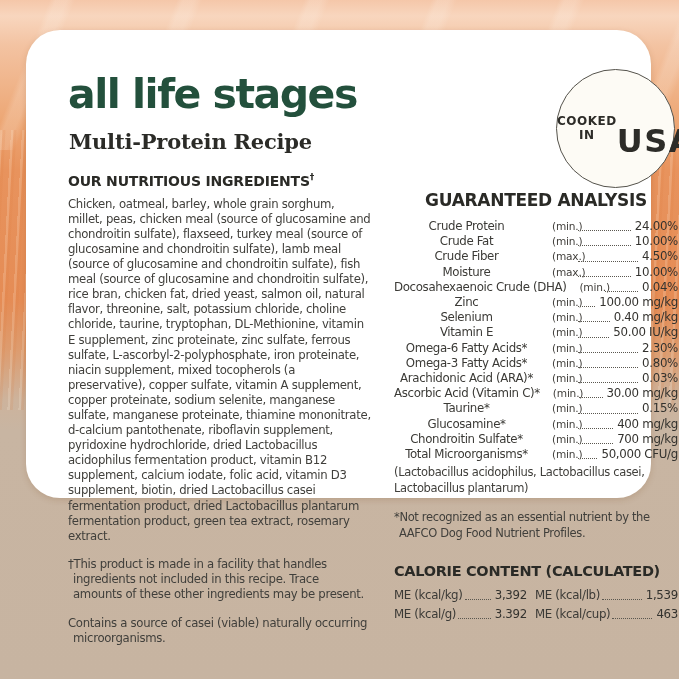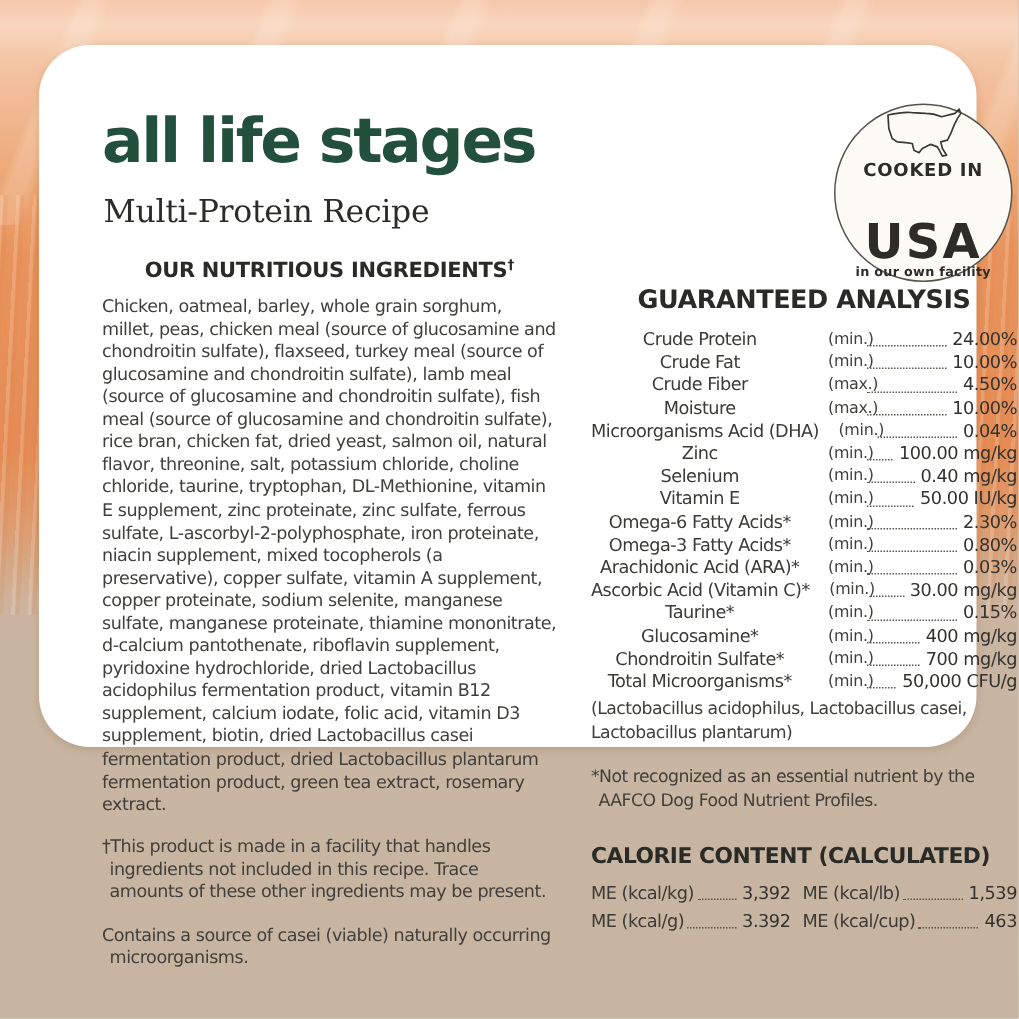--- a/index.html
+++ b/index.html
@@ -34,35 +34,35 @@
     box-shadow:0 2px 6px rgba(120,70,30,.18);
   }
   .title {
     position:absolute; left:42px; top:44px;
     font-size:41px; font-weight:bold; letter-spacing:-1.5px;
     color:#23503c; line-height:1;
   }
   .subtitle {
     position:absolute; left:43px; top:99px;
     font-family:"DejaVu Serif","Liberation Serif",serif;
-    font-size:21px; font-weight:normal; color:#2b2b27; letter-spacing:-0.2px;
+    font-size:21px; font-weight:bold; color:#2b2b27; letter-spacing:-0.2px;
   }
   .badge {
     position:absolute; left:530px; top:39px; width:119px; height:119px;
     border-radius:50%; background:#fdfbf5; border:1.5px solid #55534c;
-    display:flex; flex-direction:column; align-items:center; justify-content:flex-start;
+    display:flex; flex-direction:row; align-items:center; justify-content:flex-start;
     text-align:center; color:#2d2c28;
   }
   .badge svg { display:block; margin-bottom:2px; }
   .badge-line1 { font-size:12px; font-weight:bold; letter-spacing:.5px; line-height:1.1; }
   .badge-line2 { font-size:32px; font-weight:bold; letter-spacing:1.5px; line-height:1.0;margin-top:25px; }
   .badge-line3 { font-size:8.5px; font-weight:bold; letter-spacing:.2px; line-height:1.2; }
   .sec-heading { font-weight:bold; color:#2a2a26; }
   .col-left { position:absolute; left:42px; top:142px; width:303px; color:#3d3c38; }
-  .col-left .sec-heading { font-size:14px; letter-spacing:-0.2px;text-align:center; }
+  .col-left .sec-heading { font-size:14px; letter-spacing:-0.2px; }
   .col-left .sec-heading sup { font-size:9px; }
   .ing-text {
     margin:8px 0 0 0; font-size:11.7px; line-height:15.1px; letter-spacing:-0.3px;
     color:#403f3b;
   }
   .note {
     margin:13px 0 0 0; font-size:11.7px; line-height:15.3px; letter-spacing:-0.3px;
     color:#403f3b; text-indent:-5px; padding-left:5px;
   }
   .col-right { position:absolute; left:368px; top:160px; width:284px; color:#3d3c38; }
@@ -140,21 +140,21 @@
             <span class="dots"></span>
             <span class="ga-val">4.50%</span>
           </div>
           <div class="ga-row">
             <span class="ga-name">Moisture</span>
             <span class="ga-min">(max.)</span>
             <span class="dots"></span>
             <span class="ga-val">10.00%</span>
           </div>
           <div class="ga-row">
-            <span class="ga-name">Microorganisms Acid (DHA)</span>
+            <span class="ga-name">Docosahexaenoic Crude (DHA)</span>
             <span class="ga-min">(min.)</span>
             <span class="dots"></span>
             <span class="ga-val">0.04%</span>
           </div>
           <div class="ga-row">
             <span class="ga-name">Zinc</span>
             <span class="ga-min">(min.)</span>
             <span class="dots"></span>
             <span class="ga-val">100.00 mg/kg</span>
           </div>

